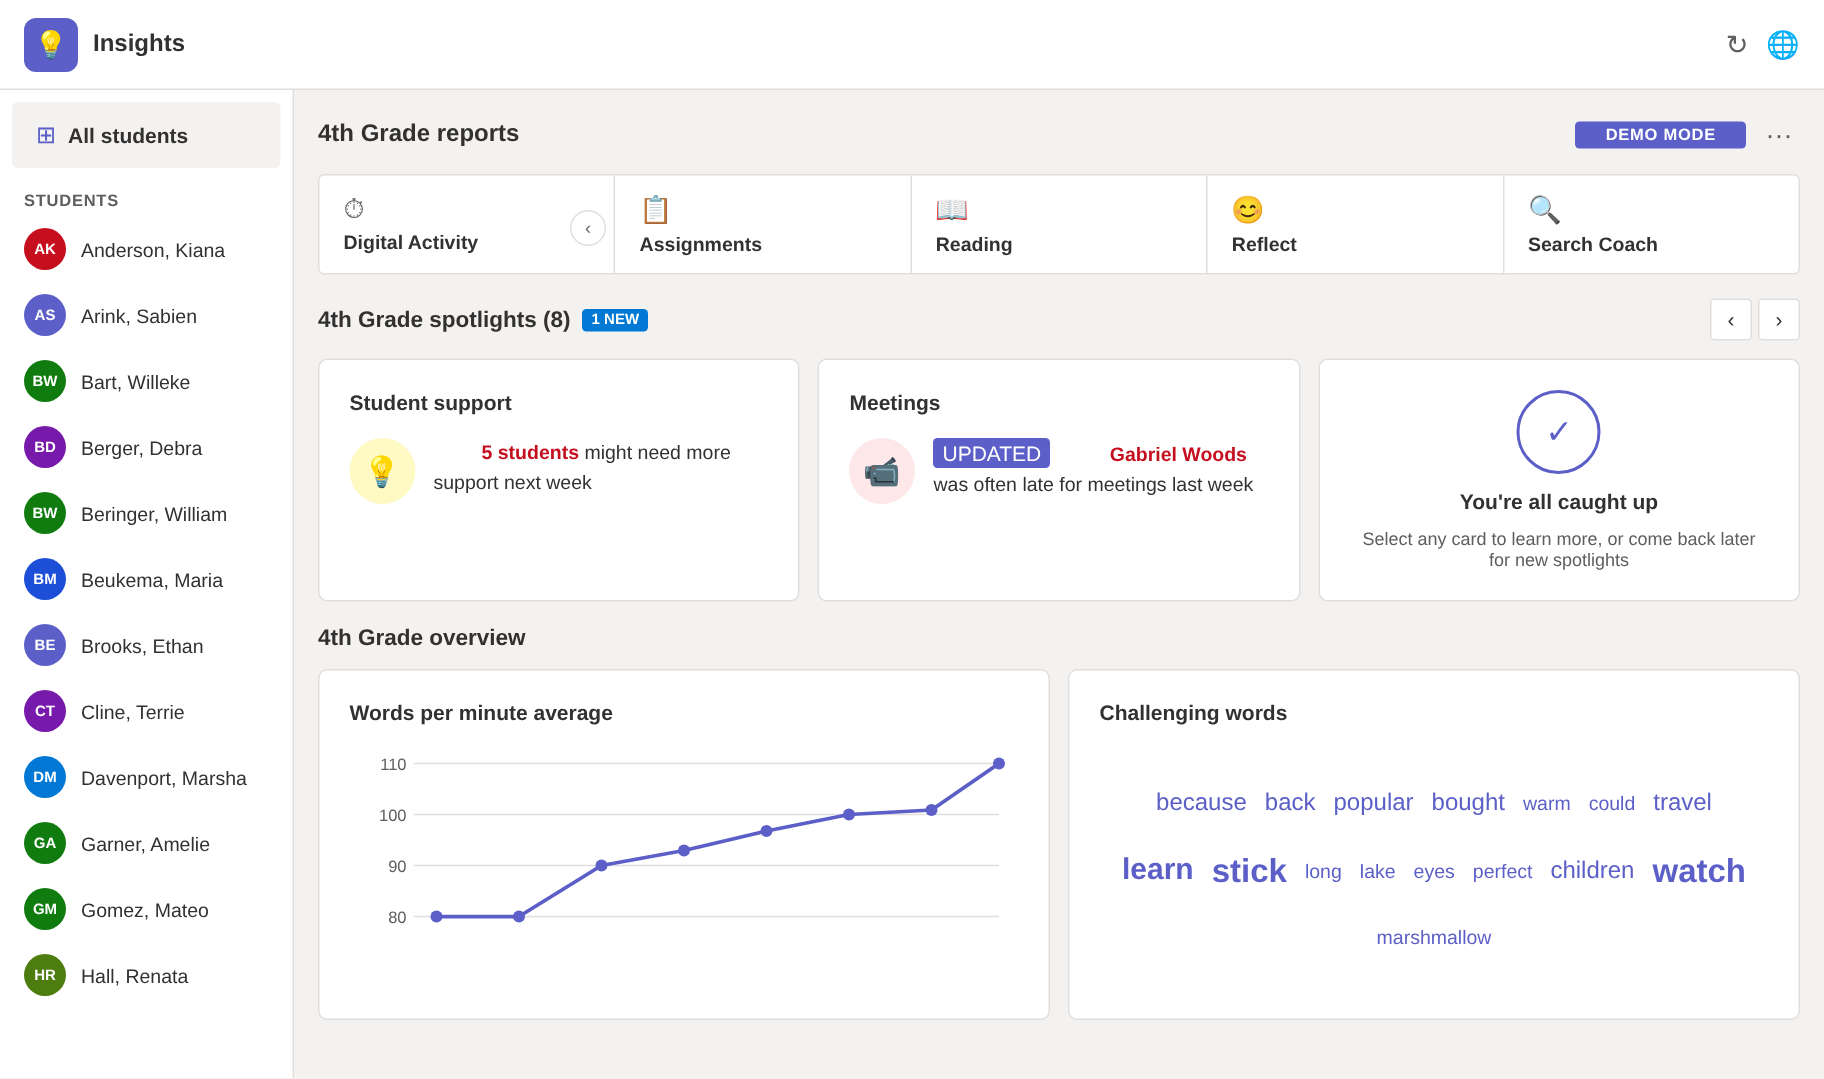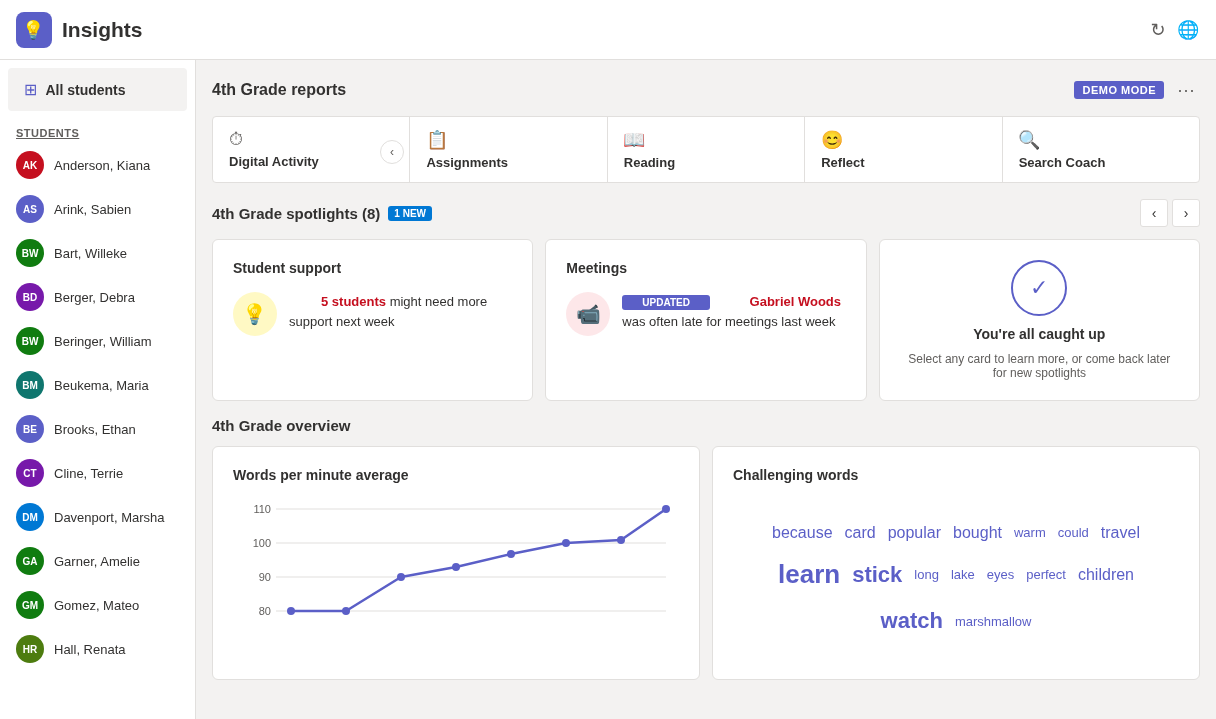--- a/index.html
+++ b/index.html
@@ -2,45 +2,45 @@
 <html><head>
   <meta charset="utf-8">
   <style>
     * { box-sizing: border-box; margin: 0; padding: 0; }
     body { font-family: 'Segoe UI', Arial, sans-serif; background: #f3f2f1; color: #323130; font-size: 14px; display: flex; flex-direction: column; height: 100vh; overflow: hidden; }
 
     
     .topbar { background: #fff; height: 60px; display: flex; align-items: center; padding: 0 16px; border-bottom: 1px solid #e1dfdd; flex-shrink: 0; justify-content: space-between; }
     .topbar-left { display: flex; align-items: center; gap: 10px; }
     .app-icon { width: 36px; height: 36px; background: #5b5fc7; border-radius: 8px; display: flex; align-items: center; justify-content: center; color: #fff; font-size: 18px; }
-    .app-title { font-size: 21px; font-weight: 600; color: #323130; }
+    .app-title { font-size: 16px; font-weight: 600; color: #323130; }
     .topbar-right { display: flex; gap: 12px; align-items: center; color: #605e5c; }
     .topbar-icon { cursor: pointer; font-size: 18px; }
 
     
     .main-layout { display: flex; flex: 1; overflow: hidden; }
 
     
     .sidebar { width: 196px; background: #fff; border-right: 1px solid #e1dfdd; display: flex; flex-direction: column; overflow-y: auto; flex-shrink: 0; }
     .sidebar-header { padding: 12px 16px; display: flex; align-items: center; gap: 8px; cursor: pointer; background: #f3f2f1; border-radius: 4px; margin: 8px; }
     .sidebar-header-icon { font-size: 16px; color: #5b5fc7; }
     .sidebar-header-label { font-weight: 600; font-size: 14px; color: #323130; }
-    .sidebar-section-label { font-size: 11px; color: #605e5c; padding: 8px 16px 4px; font-weight: 600; text-transform: uppercase; letter-spacing: 0.5px; text-decoration: underline; }
+    .sidebar-section-label { font-size: 11px; color: #605e5c; padding: 8px 16px 4px; font-weight: 600; text-transform: uppercase; letter-spacing: 0.5px; }
     .sidebar-item { display: flex; align-items: center; gap: 10px; padding: 8px 16px; cursor: pointer; }
     .avatar { width: 28px; height: 28px; border-radius: 50%; display: flex; align-items: center; justify-content: center; font-size: 10px; font-weight: 700; color: #fff; flex-shrink: 0; }
     .sidebar-item-name { font-size: 13px; color: #323130; }
     .collapse-btn { width: 24px; height: 24px; border-radius: 50%; background: #fff; border: 1px solid #e1dfdd; display: flex; align-items: center; justify-content: center; cursor: pointer; font-size: 12px; color: #605e5c; position: absolute; left: 184px; top: 80px; z-index: 10; }
 
     
     .content { flex: 1; overflow-y: auto; padding: 16px; background: #f3f2f1; }
 
     
     .reports-header { display: flex; align-items: center; justify-content: space-between; margin-bottom: 12px; }
     .reports-title { font-size: 16px; font-weight: 600; color: #323130; }
-    .demo-badge { background: #5b5fc7; color: #fff; font-size: 11px; font-weight: 700; padding: 3px 8px; border-radius: 3px; letter-spacing: 0.5px; }
+    .demo-badge { background: #5b5fc7; color: #fff; font-size: 11px; font-weight: 700; padding: 3px 20px; border-radius: 3px; letter-spacing: 0.5px; }
     .more-btn { width: 28px; height: 28px; border-radius: 50%; border: none; background: transparent; cursor: pointer; font-size: 18px; color: #605e5c; display: flex; align-items: center; justify-content: center; }
 
     
     .nav-tabs { background: #fff; border-radius: 4px; display: flex; border: 1px solid #e1dfdd; margin-bottom: 16px; overflow: hidden; }
     .nav-tab { flex: 1; display: flex; flex-direction: column; align-items: flex-start; padding: 12px 16px; cursor: pointer; border-right: 1px solid #e1dfdd; gap: 4px; }
     .nav-tab:last-child { border-right: none; }
     .nav-tab-icon { font-size: 18px; color: #605e5c; }
     .nav-tab-label { font-size: 13px; font-weight: 600; color: #323130; }
 
     
@@ -52,21 +52,21 @@
 
     .spotlights-cards { display: flex; gap: 12px; margin-bottom: 16px; }
     .spotlight-card { background: #fff; border-radius: 6px; padding: 20px; flex: 1; border: 1px solid #e1dfdd; min-height: 140px; }
     .spotlight-card-title { font-weight: 600; font-size: 14px; margin-bottom: 16px; }
     .spotlight-card-content { display: flex; align-items: flex-start; gap: 12px; }
     .spotlight-icon-wrap { width: 44px; height: 44px; border-radius: 50%; display: flex; align-items: center; justify-content: center; flex-shrink: 0; }
     .spotlight-icon-wrap.yellow { background: #fff9c4; }
     .spotlight-icon-wrap.red { background: #fde7e9; }
     .spotlight-text { font-size: 13px; color: #323130; line-height: 1.5; }
     .spotlight-text strong { color: #c50f1f; margin-left: 32px; }
-    .updated-badge { background: #5b5fc7; color: #fff; font-size: 10px; font-weight: 700; padding: 2px 20px; border-radius: 3px; margin-right: 4px; }
+    .updated-badge { background: #5b5fc7; color: #fff; font-size: 14px; font-weight: 400; padding: 2px 6px; border-radius: 3px; margin-right: 4px; }
     .caught-up-card { display: flex; flex-direction: column; align-items: center; justify-content: center; text-align: center; gap: 10px; }
     .caught-up-icon { width: 56px; height: 56px; border-radius: 50%; border: 2px solid #5b5fc7; display: flex; align-items: center; justify-content: center; font-size: 22px; color: #5b5fc7; }
     .caught-up-title { font-weight: 600; font-size: 14px; }
     .caught-up-sub { font-size: 12px; color: #605e5c; }
 
     
     .overview-title { font-size: 15px; font-weight: 600; margin-bottom: 12px; }
     .overview-cards { display: flex; gap: 12px; }
     .overview-card { background: #fff; border-radius: 6px; padding: 20px; border: 1px solid #e1dfdd; flex: 1; min-height: 220px; }
     .overview-card-title { font-weight: 600; font-size: 14px; margin-bottom: 16px; }
@@ -74,21 +74,21 @@
     
     .chart-area { position: relative; height: 160px; }
     .chart-svg { width: 100%; height: 100%; }
 
     
     .word-cloud { display: flex; flex-wrap: wrap; align-items: center; justify-content: center; gap: 8px 12px; padding: 20px 10px; height: 160px; overflow: hidden; }
     .word { color: #5b5fc7; cursor: pointer; }
     .word.sm { font-size: 13px; }
     .word.md { font-size: 16px; }
     .word.lg { font-size: 22px; font-weight: 700; }
-    .word.xl { font-size: 26px; font-weight: 700; }
+    .word.xl { font-size: 20px; font-weight: 700; }
   </style>
 </head>
 <body>
 
 <div class="topbar">
   <div class="topbar-left">
     <div class="app-icon">💡</div>
     <span class="app-title">Insights</span>
   </div>
   <div class="topbar-right">
@@ -120,21 +120,21 @@
         </div>
         <div class="sidebar-item">
           <div class="avatar" style="background: rgb(119, 25, 170);">BD</div>
           <span class="sidebar-item-name">Berger, Debra</span>
         </div>
         <div class="sidebar-item">
           <div class="avatar" style="background: rgb(16, 124, 16);">BW</div>
           <span class="sidebar-item-name">Beringer, William</span>
         </div>
         <div class="sidebar-item">
-          <div class="avatar" style="background: #0f766e;">BM</div>
+          <div class="avatar" style="background: #1d4ed8;">BM</div>
           <span class="sidebar-item-name">Beukema, Maria</span>
         </div>
         <div class="sidebar-item">
           <div class="avatar" style="background: rgb(91, 95, 199);">BE</div>
           <span class="sidebar-item-name">Brooks, Ethan</span>
         </div>
         <div class="sidebar-item">
           <div class="avatar" style="background: rgb(119, 25, 170);">CT</div>
           <span class="sidebar-item-name">Cline, Terrie</span>
         </div>
@@ -265,21 +265,21 @@
             <circle cx="385" cy="41" r="4" fill="#5b5fc7"></circle>
             <circle cx="430" cy="10" r="4" fill="#5b5fc7"></circle>
           </svg>
         </div>
       </div>
 
       <div class="overview-card">
         <div class="overview-card-title">Challenging words</div>
         <div class="word-cloud" id="word-cloud">
             <span class="word md">because</span>
-            <span class="word md">card</span>
+            <span class="word md">back</span>
             <span class="word md">popular</span>
             <span class="word md">bought</span>
             <span class="word sm">warm</span>
             <span class="word sm">could</span>
             <span class="word md">travel</span>
             <span class="word xl">learn</span>
             <span class="word lg">stick</span>
             <span class="word sm">long</span>
             <span class="word sm">lake</span>
             <span class="word sm">eyes</span>

